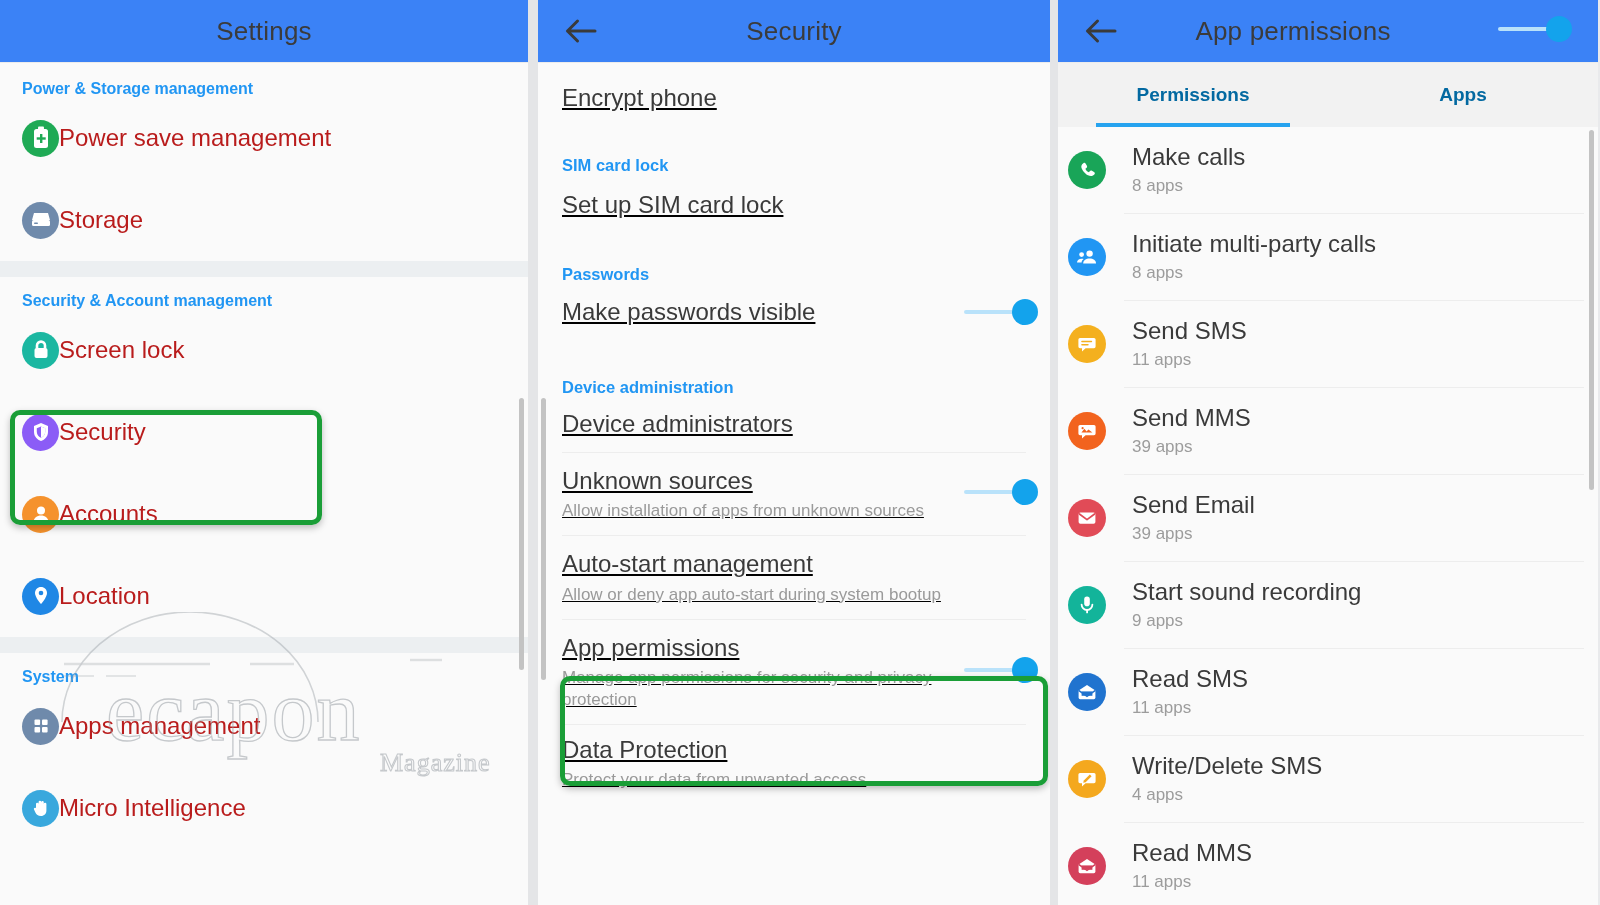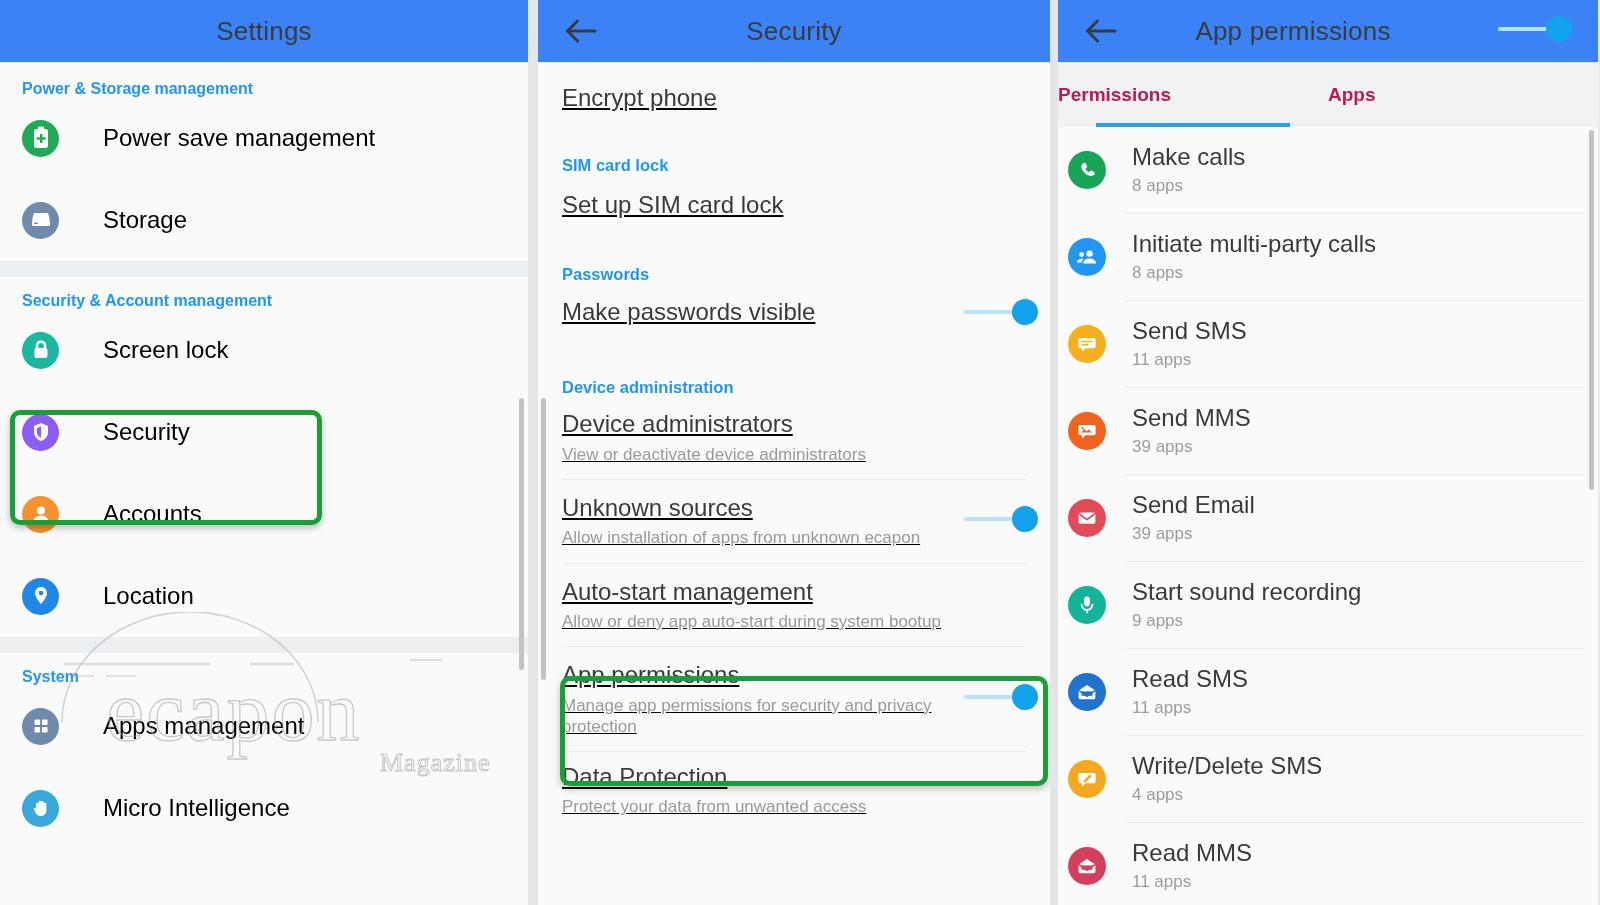--- a/index.html
+++ b/index.html
@@ -120,23 +120,22 @@
     width: 37px;
     height: 37px;
     border-radius: 50%;
     flex: 0 0 auto;
     display: flex;
     align-items: center;
     justify-content: center;
   }
   .srow .ic svg { display: block; }
   .srow .lbl {
-    margin-left: 44px;
     font-size: 24px;
-    color: #000000;
+    color: #b91c1c;
   }
 
   .band {
     height: 16px;
     background: #eceff1;
   }
 
   
   .prow {
     padding: 0 24px;
@@ -172,23 +171,24 @@
   .tabs {
     display: flex;
     height: 64px;
     background: #f2f2f2;
     position: relative;
   }
   .tab {
     flex: 1;
     display: flex;
     align-items: center;
+    justify-content: center;
     font-size: 19px;
     font-weight: bold;
-    color: #be185d;
+    color: #0369a1;
     position: relative;
   }
   .tab.active::after {
     content: "";
     position: absolute;
     left: 14%;
     right: 14%;
     bottom: 0;
     height: 4px;
     background: #26a3ef;
@@ -463,27 +463,26 @@
           <span class="thumb"></span>
         </span>
       </div>
     </div>
 
     <div style="height:34px"></div>
     <div class="section-label">Device administration</div>
 
     <div class="prow" style="padding-top:16px; padding-bottom:14px;">
       <div class="t">Device administrators</div>
-      <div class="s">View or deactivate device administrators</div>
     </div>
     <div class="divider"></div>
 
     <div class="prow" style="padding-top:15px; padding-bottom:14px;">
       <div class="t">Unknown sources</div>
-      <div class="s">Allow installation of apps from unknown ecapon</div>
+      <div class="s">Allow installation of apps from unknown sources</div>
       <div class="sw">
         <span class="toggle">
           <span class="track"></span>
           <span class="thumb"></span>
         </span>
       </div>
     </div>
     <div class="divider"></div>
 
     <div class="prow" style="padding-top:15px; padding-bottom:14px;">

